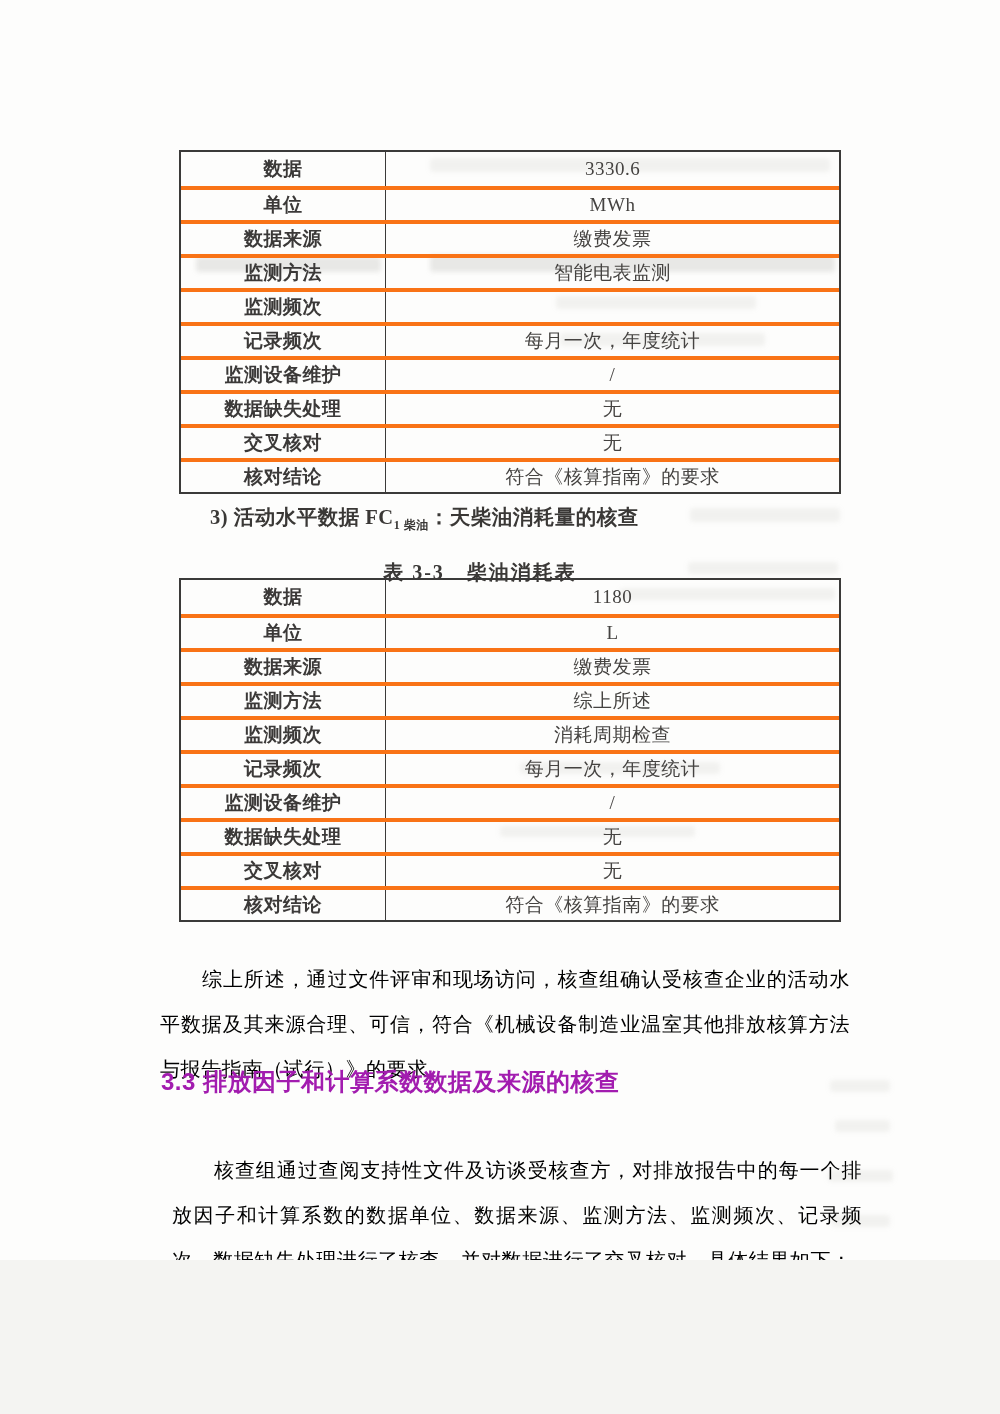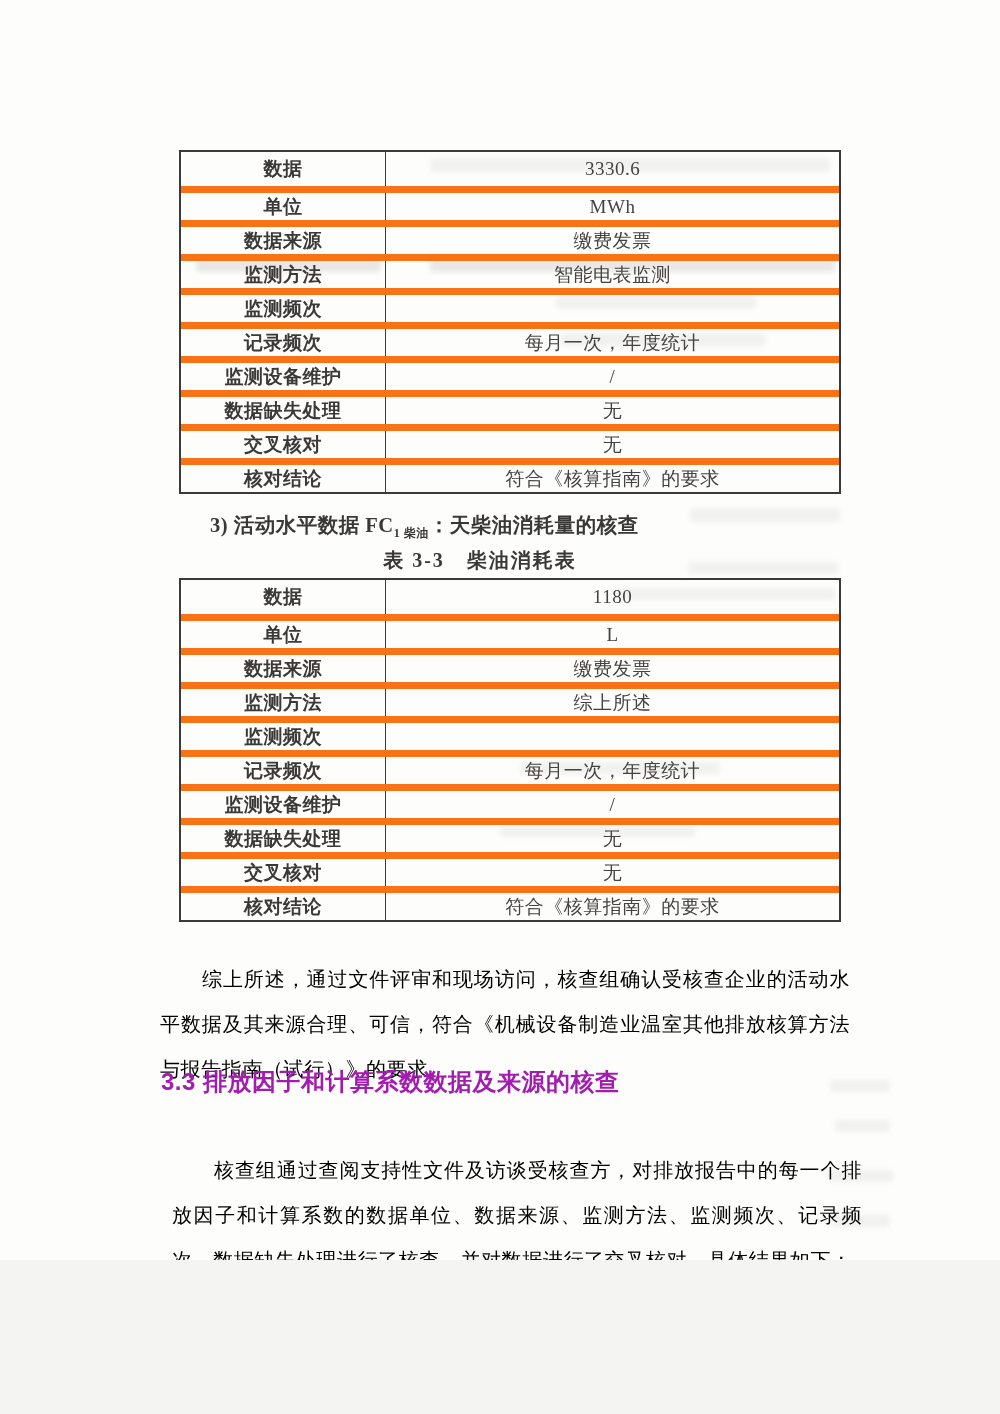--- a/index.html
+++ b/index.html
@@ -18,38 +18,38 @@
     position:absolute;background:rgba(135,133,130,0.10);
     filter:blur(2.5px);border-radius:3px;pointer-events:none;
   }
   .smudge.dark{background:rgba(125,123,120,0.16);}
   
   .vtable{
     position:absolute;left:179px;width:662px;
     border:2px solid #3b3a39;box-sizing:border-box;
     background:transparent;
   }
-  .vrow{display:flex;height:34px;box-sizing:border-box;border-top:7px solid #f97316;}
+  .vrow{display:flex;height:34px;box-sizing:border-box;border-top:4px solid #f97316;}
   .vrow:first-child{border-top:none;}
   .vrow .lbl{
     width:205px;box-sizing:border-box;border-right:1px solid #3b3a39;
     display:flex;align-items:center;justify-content:center;
     font-size:19px;font-weight:700;color:#3b3938;letter-spacing:.5px;
   }
   .vrow .val{
     flex:1;display:flex;align-items:center;justify-content:center;
     font-size:19px;color:#454341;letter-spacing:.5px;
   }
   .item-heading{
     position:absolute;left:210px;top:503px;
-    font-size:20.5px;font-weight:700;color:#3a3836;letter-spacing:.5px;margin-top:8px;
+    font-size:20.5px;font-weight:700;color:#3a3836;letter-spacing:.5px;
   }
   .item-heading sub{font-size:12px;font-weight:700;}
   .tbl-caption{
-    position:absolute;left:0;top:547px;width:960px;
+    position:absolute;left:0;top:559px;width:960px;
     text-align:center;font-size:20px;font-weight:700;
     color:#3a3836;letter-spacing:2px;
   }
   .para{
     position:absolute;left:160px;width:690px;
     font-size:20px;line-height:45px;text-align:justify;
     text-indent:42px;color:#000000;letter-spacing:.6px;
   }
   .para.p-summary{top:937px;}
   .para.p-ef{top:1128px;margin-left:12px;}
@@ -145,20 +145,21 @@
     <div class="vrow">
         <div class="lbl">数据来源</div>
         <div class="val">缴费发票</div>
       </div>
     <div class="vrow">
         <div class="lbl">监测方法</div>
         <div class="val">综上所述</div>
       </div>
     <div class="vrow">
         <div class="lbl">监测频次</div>
+        <div class="val">消耗周期检查</div>
       </div>
     <div class="vrow">
         <div class="lbl">记录频次</div>
         <div class="val">每月一次，年度统计</div>
       </div>
     <div class="vrow">
         <div class="lbl">监测设备维护</div>
         <div class="val">/</div>
       </div>
     <div class="vrow">

